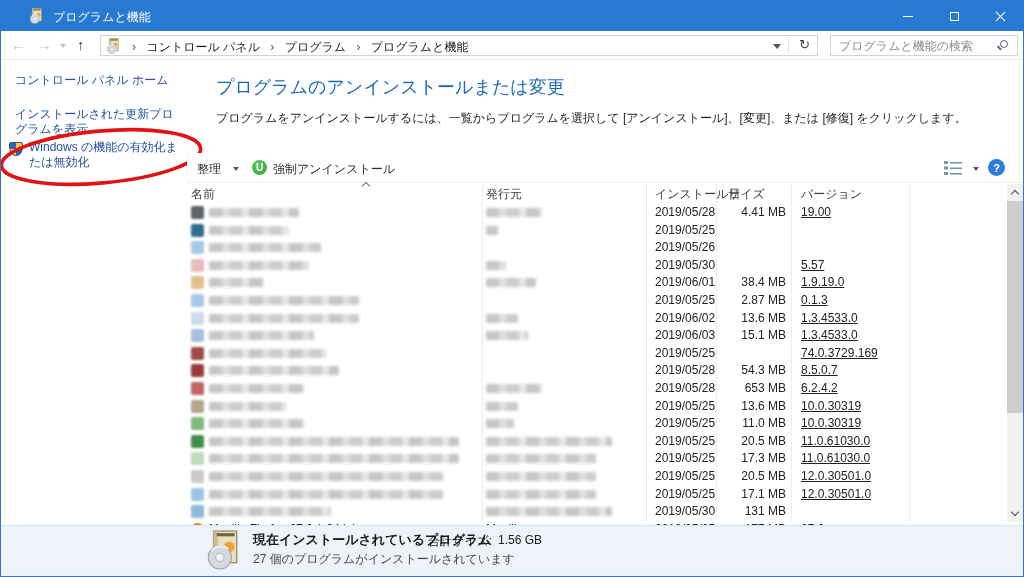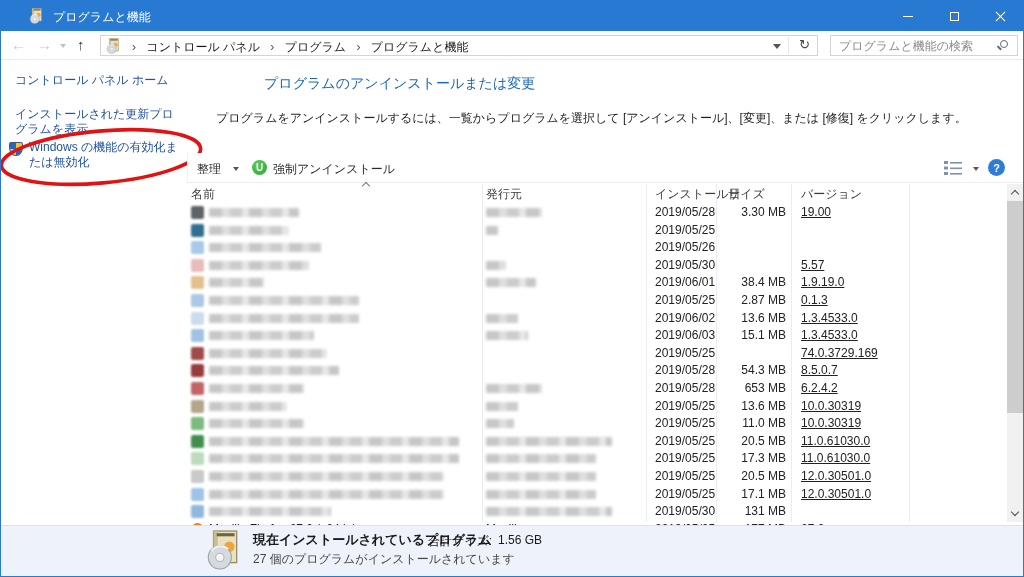--- a/index.html
+++ b/index.html
@@ -45,21 +45,21 @@
   
   .side-link{position:absolute;color:#2352a3;line-height:15px;cursor:pointer;}
   .lnk-home{left:14px;top:72px;}
   .lnk-updates{left:14px;top:106px;width:170px;}
   .lnk-features{left:28px;top:139px;width:158px;}
   .shield{position:absolute;left:8px;top:141px;width:14px;height:14px;border:1px solid #3a5a86;
     background:conic-gradient(#f6c33c 0 90deg,#2a64bd 90deg 180deg,#f6c33c 180deg 270deg,#2a64bd 270deg 360deg);
     border-radius:2px 2px 48% 48% / 2px 2px 62% 62%;}
   .annotation{position:absolute;left:-8px;top:120px;pointer-events:none;}
   
-  .page-title{position:absolute;left:215px;top:74px;font-size:14px;color:#1c68b8;margin-left:48px;}
+  .page-title{position:absolute;left:215px;top:74px;font-size:18px;color:#1c68b8;}
   .page-desc{position:absolute;left:215px;top:109px;font-size:12px;color:#1f1f1f;}
   .toolbar{position:absolute;left:186px;top:152px;width:836px;height:30px;background:#fff;border-bottom:1px solid #ededed;border-left:1px solid #f2f2f2;}
   .tb-item{position:absolute;top:8px;font-size:12px;color:#2b2b2b;cursor:pointer;}
   .organize{left:9px;}
   .tb-caret{position:absolute;top:14px;width:0;height:0;border-left:3.5px solid transparent;border-right:3.5px solid transparent;border-top:4px solid #555;}
   .caret-org{left:45px;}
   .iobit{position:absolute;left:64px;top:7px;width:15px;height:15px;border-radius:50%;
     background:radial-gradient(circle at 35% 30%,#5ecb5f,#2da332);display:flex;align-items:center;justify-content:center;
     color:#fff;font-size:10px;font-weight:bold;}
   .force-uninstall{left:85px;}
@@ -224,21 +224,21 @@
   <div class="colsep cs4"></div>
   <div class="colsep cs5"></div>
 
   <div class="listbody">
 
     <div class="row" style="top: 0px;">
       <span class="ric" style="background: rgb(95, 99, 104);"></span>
       <span class="blur-bar nblur" style="width: 90px;"></span>
       <span class="blur-bar pblur" style="width: 56px;"></span>
       <span class="rtxt rdate">2019/05/28</span>
-      <span class="rtxt rsize">3.30 MB</span>
+      <span class="rtxt rsize">4.41 MB</span>
       <span class="rtxt rver">19.00</span>
     </div>
 
     <div class="row" style="top: 17.6px;">
       <span class="ric" style="background: rgb(47, 111, 144);"></span>
       <span class="blur-bar nblur" style="width: 80px;"></span>
       <span class="blur-bar pblur" style="width: 12px;"></span>
       <span class="rtxt rdate">2019/05/25</span>
       <span class="rtxt rsize"></span>
       <span class="rtxt rver"></span>

